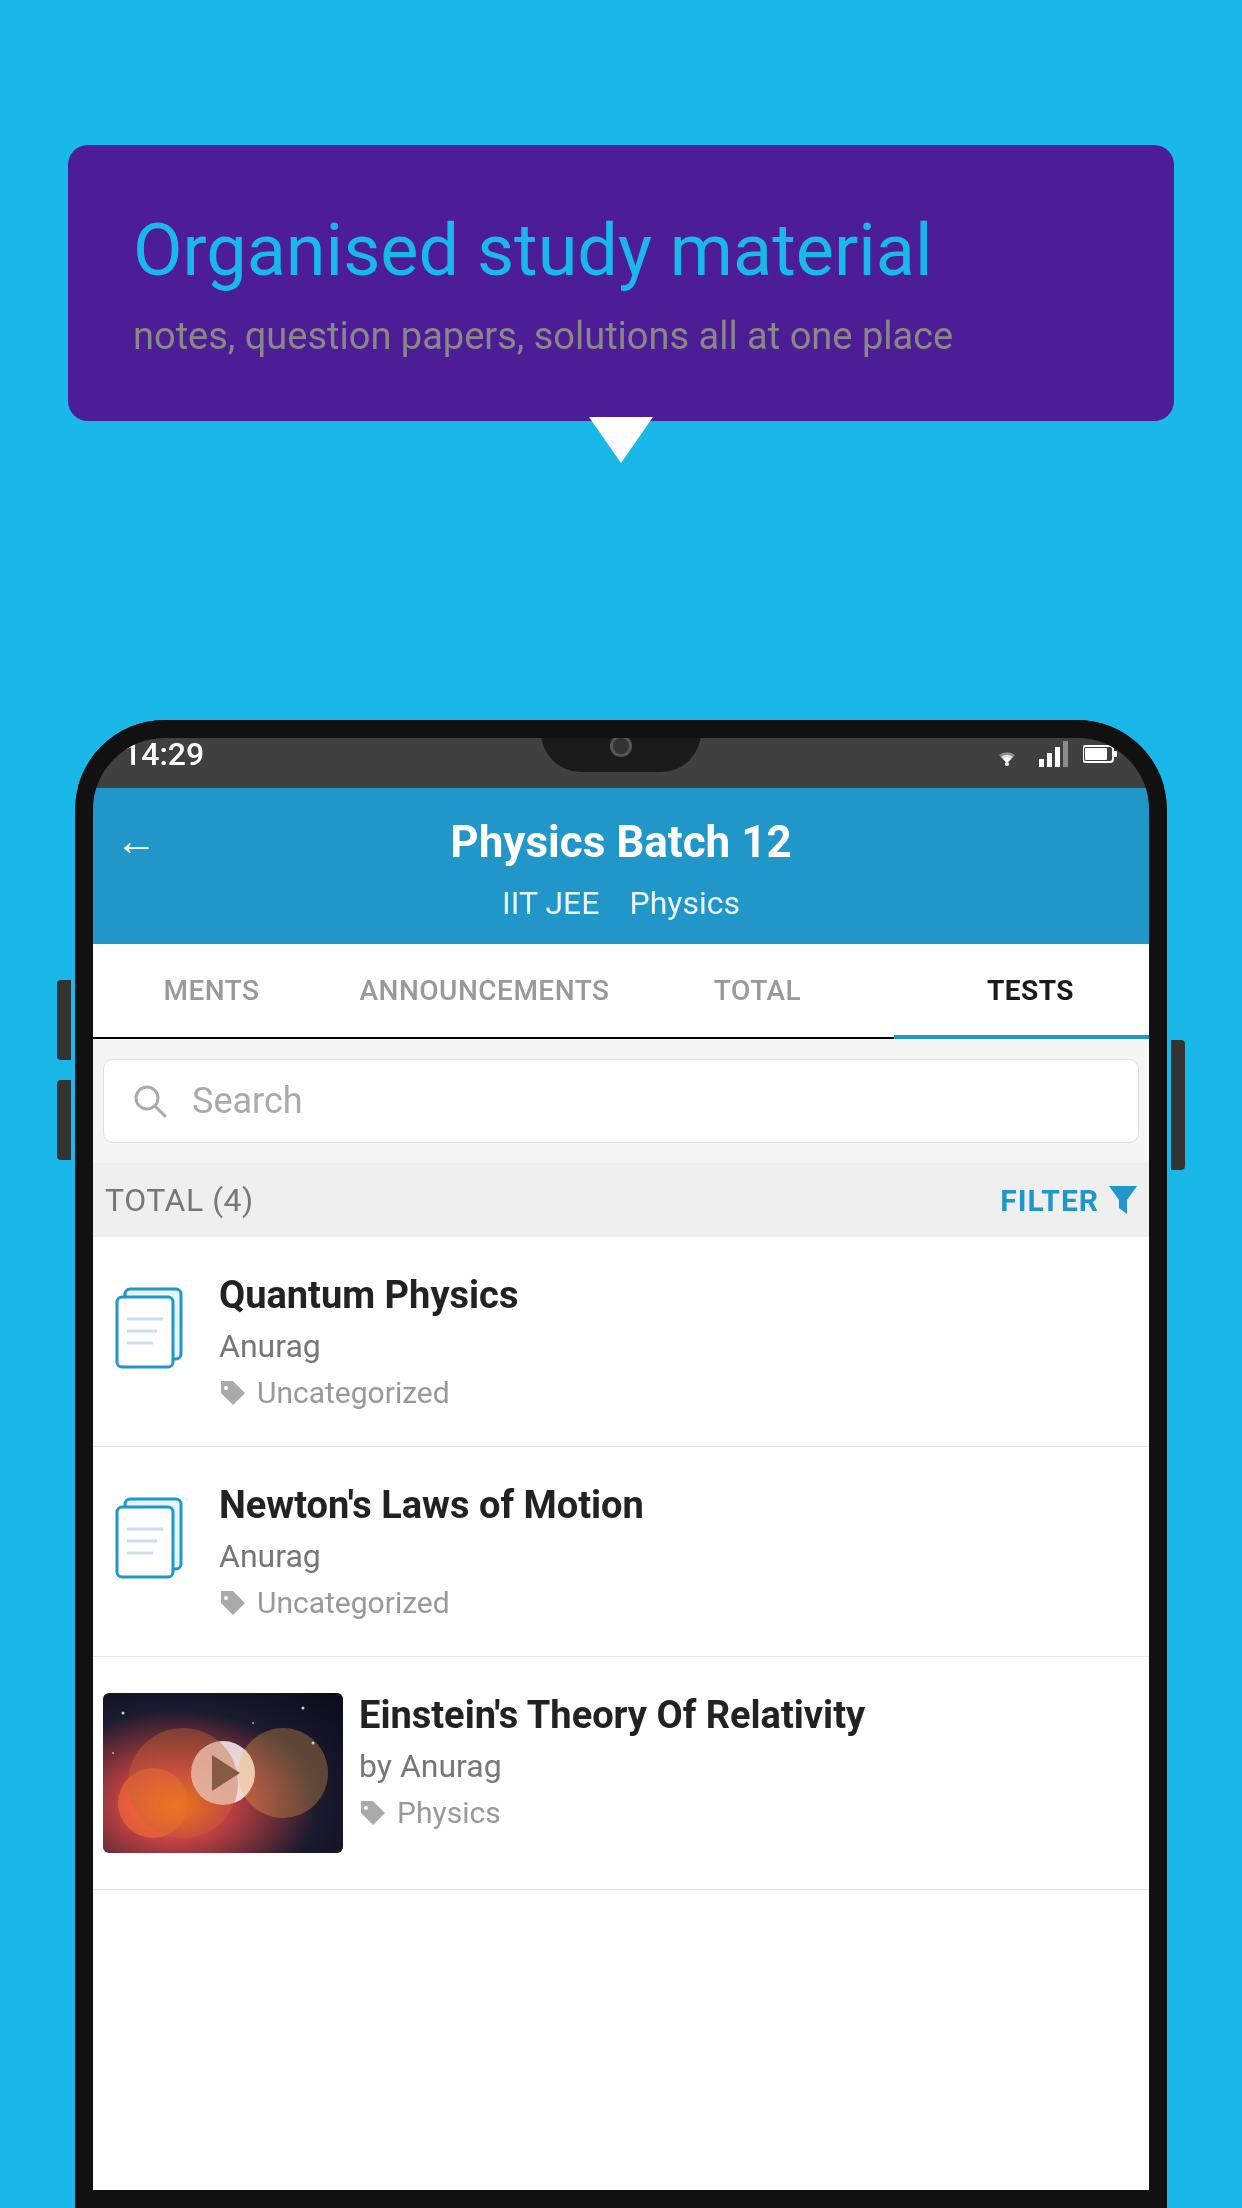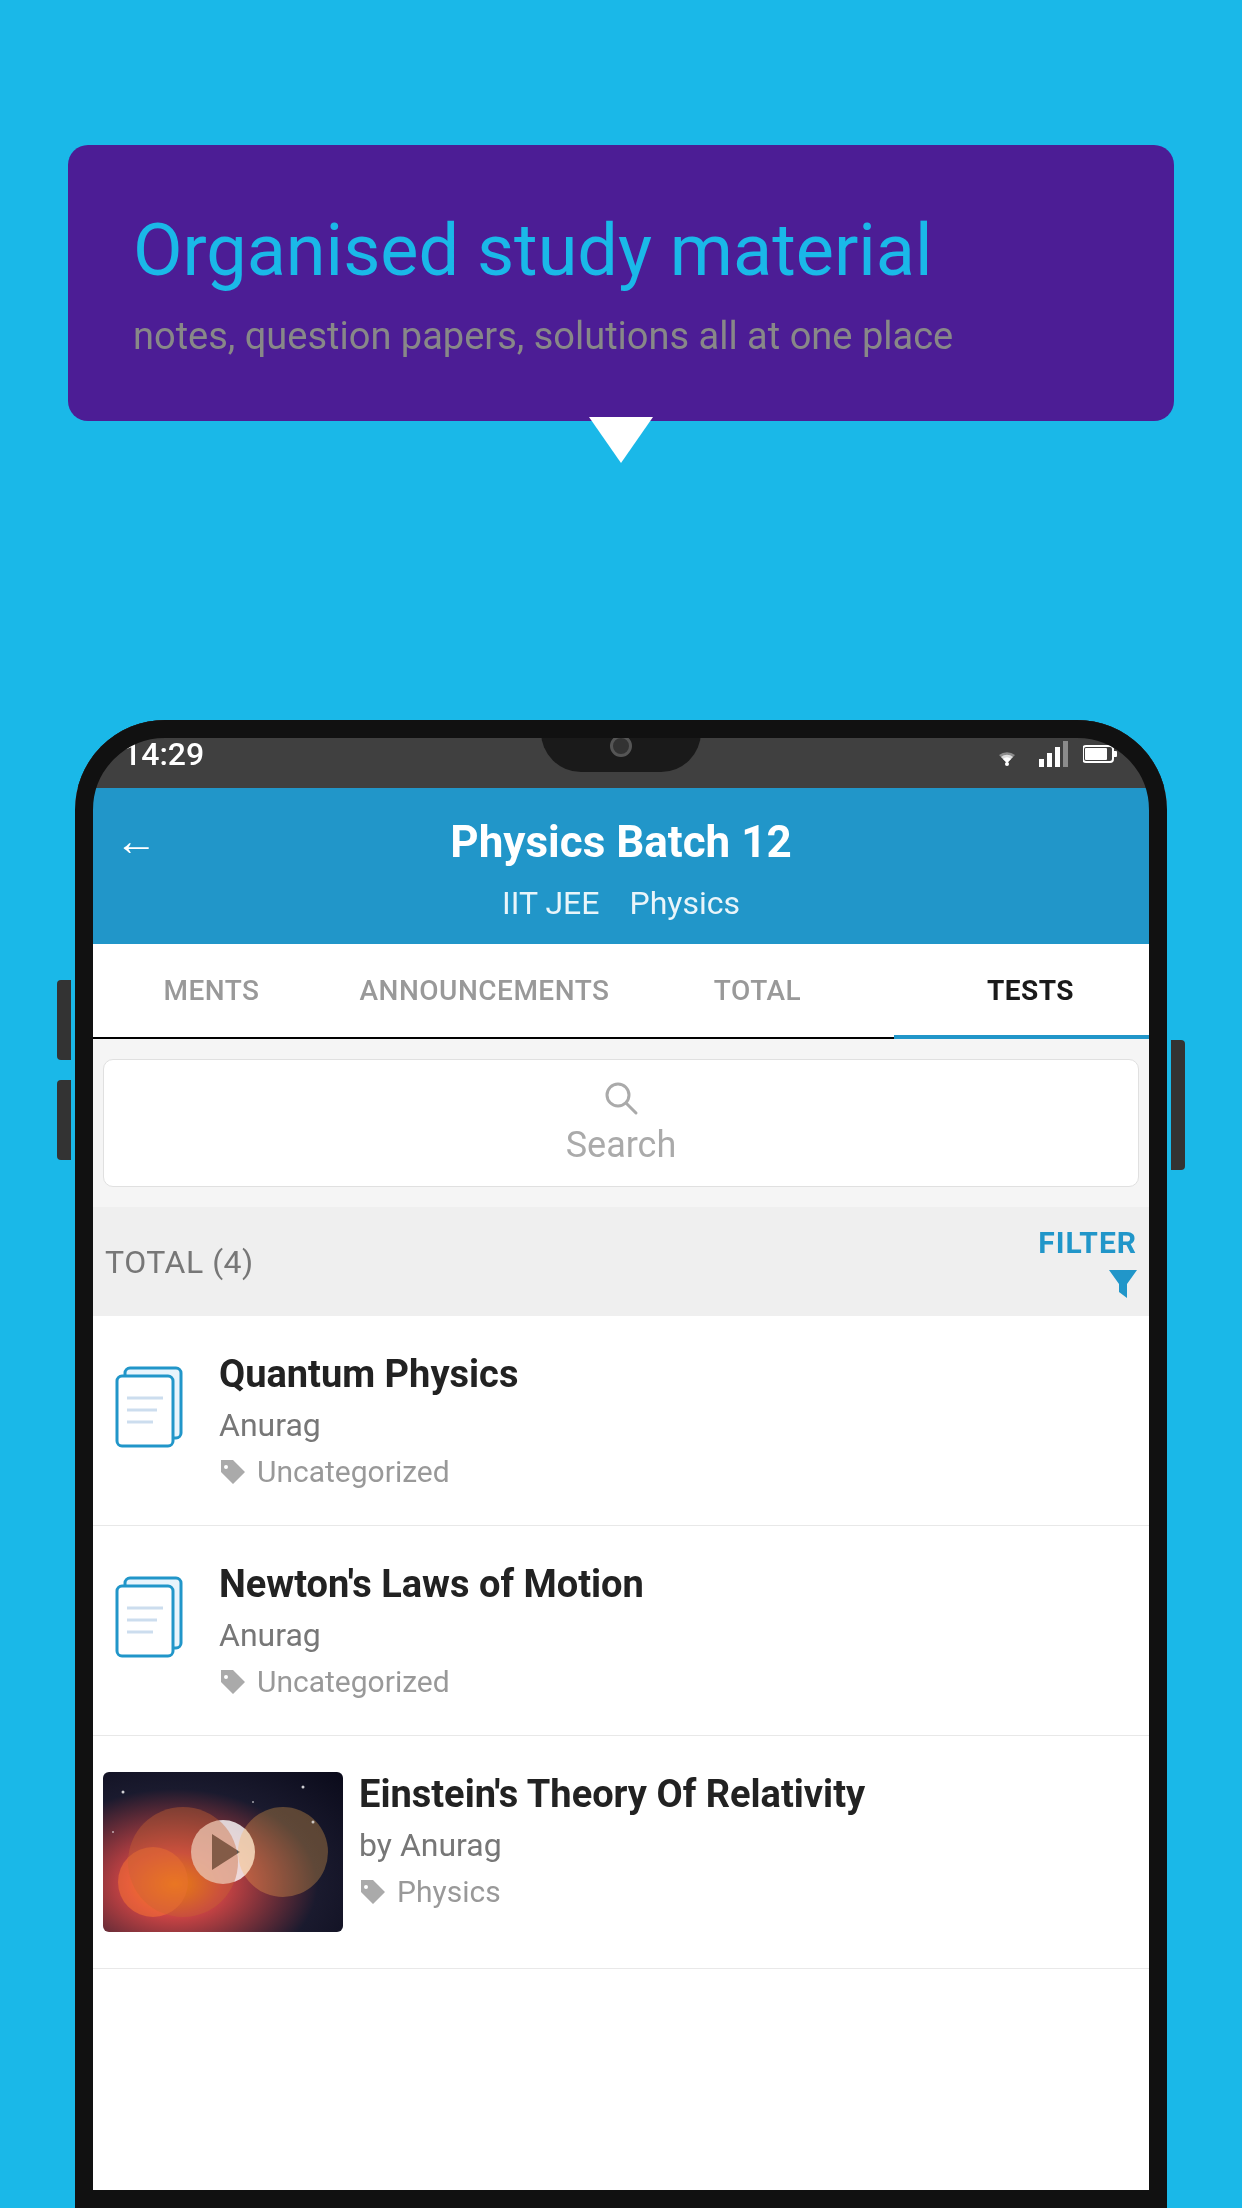--- a/index.html
+++ b/index.html
@@ -193,23 +193,22 @@
       padding: 20px 28px;
       background: #f5f5f5;
     }
 
     .search-input-container {
       background: white;
       border-radius: 10px;
       display: flex;
       align-items: center;
       padding: 20px 28px;
-      gap: 8px;
+      gap: 24px;
       border: 1px solid #e0e0e0;
-      flex-direction: column;
     }
 
     .search-placeholder {
       color: #aaa;
       font-size: 36px;
     }
 
     
     .filter-bar {
       display: flex;
@@ -221,27 +220,26 @@
 
     .total-count {
       color: #777;
       font-size: 32px;
       font-weight: 400;
       letter-spacing: 0.5px;
     }
 
     .filter-btn {
       display: flex;
-      align-items: flex-end;
+      align-items: center;
       gap: 10px;
       color: #2196c9;
       font-size: 30px;
       font-weight: 700;
       letter-spacing: 1px;
-      flex-direction: column;
     }
 
     
     .video-list {
       background: white;
     }
 
     .video-item {
       display: flex;
       align-items: flex-start;

